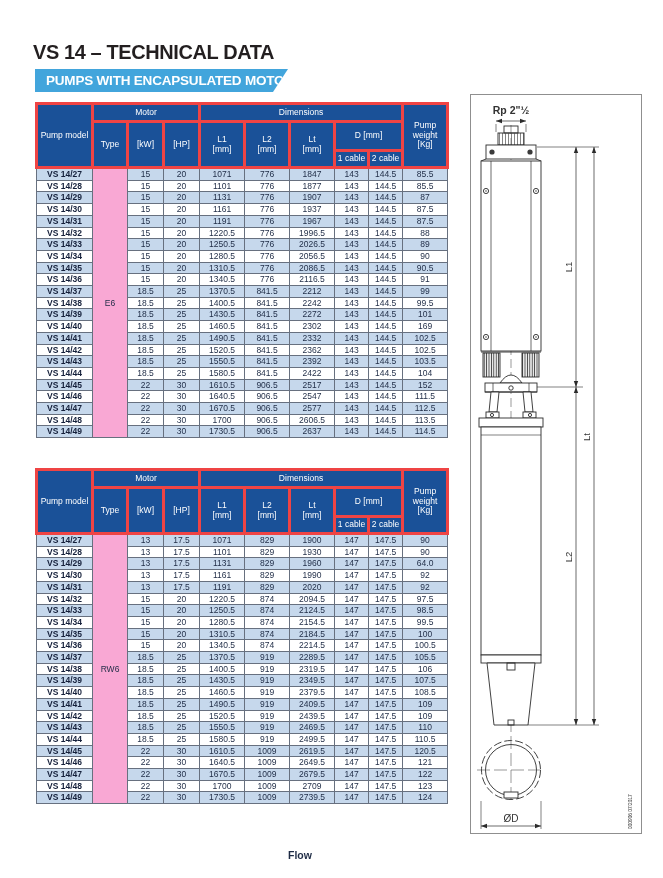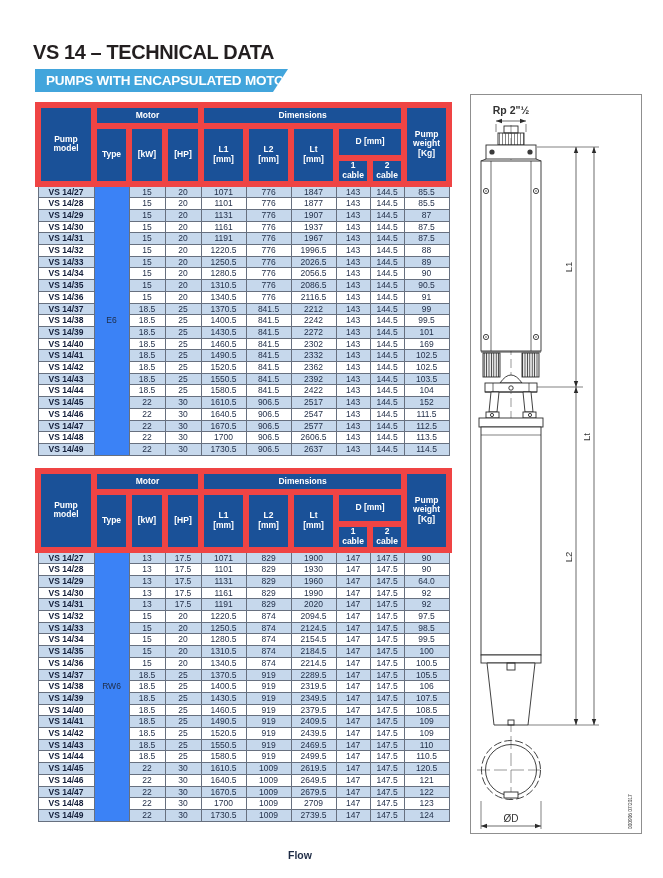--- a/index.html
+++ b/index.html
@@ -7,29 +7,29 @@
         font-family:"Liberation Sans",sans-serif;margin-top:6px;}
   .title{position:absolute;left:33px;top:34px;font-size:21px;font-weight:bold;color:#231f20;
          letter-spacing:-0.4px;transform:scaleX(.95);transform-origin:left center;white-space:nowrap;}
   .banner{position:absolute;left:35px;width:253px;height:23px;background:#42a5dc;color:#fff;
           font-weight:bold;font-size:13.5px;line-height:23px;padding-left:11px;box-sizing:border-box;
           clip-path:polygon(0 0,100% 0,calc(100% - 15px) 100%,0 100%);letter-spacing:-0.2px;white-space:nowrap;}
   #banner1{top:63px;} #banner2{top:437px;}
   table.data{position:absolute;left:35px;width:411px;border-collapse:collapse;table-layout:fixed;
              font-size:8.5px;color:#1e2b45;}
   #table1{top:96px;} #table2{top:462px;}
-  table.data th{background:#1a5198;color:#fff;font-weight:bold;border:6px solid #ef4444;
+  table.data th{background:#1a5198;color:#fff;font-weight:normal;border:3px solid #ef4444;
                 padding:0;font-size:8.5px;line-height:1.15;text-align:center;}
   table.data td{border:1px solid #67707f;text-align:center;height:10.7px;line-height:10.7px;
                 padding:0;overflow:hidden;white-space:nowrap;}
   table.data{border:1px solid #3d4656;}
   tbody tr:nth-child(odd){background:#c6d8ec;}
   tbody tr:nth-child(even){background:#ffffff;}
   td.model{font-weight:bold;color:#141f3a;}
-  td.typecell{background:#3b82f6;}
+  td.typecell{background:#f9a8d4;}
   tr.hr1 th{height:15px;} tr.hr2 th{height:26px;} tr.hr3 th{height:14px;}
   .panel{position:absolute;left:470px;top:88px;width:170px;height:738px;border:1px solid #8f8f8f;
          box-sizing:content-box;background:#fff;}
   .panel svg{display:block;}
   svg text{font-family:"Liberation Sans",sans-serif;fill:#333;}
   .footer{position:absolute;left:0;width:600px;top:843px;text-align:center;font-size:10.5px;
           font-weight:bold;color:#1e2b45;}
 </style>
 </head>
 <body>

